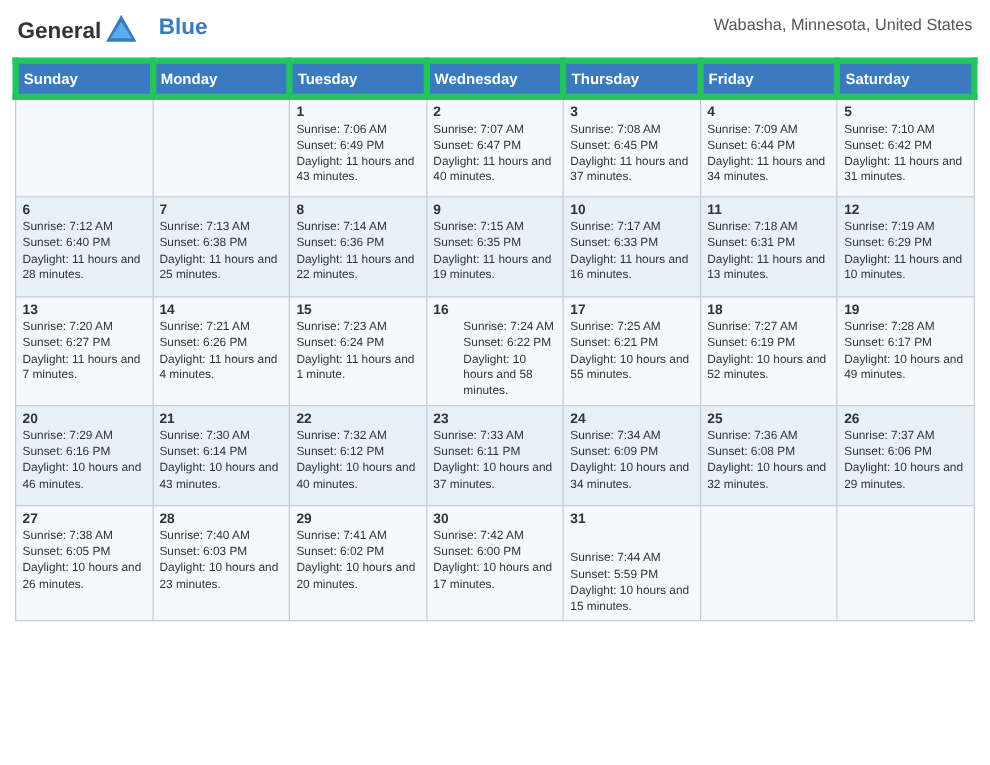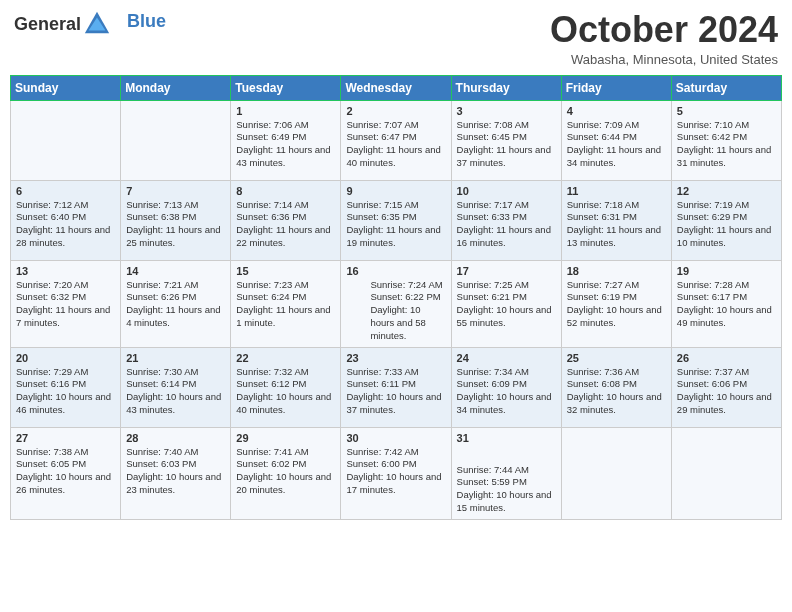--- a/index.html
+++ b/index.html
@@ -56,21 +56,21 @@
       border-collapse: collapse;
       table-layout: fixed;
     }
     thead th {
       background-color: #3a7bbf;
       color: #fff;
       font-size: 12px;
       font-weight: bold;
       padding: 5px 4px;
       text-align: left;
-      border: 1px solid #22c55e;
+      border: 5px solid #22c55e;
     }
     tbody td {
       border: 1px solid #ccc;
       vertical-align: top;
       padding: 4px 5px;
       font-size: 10px;
       color: #333;
       height: 80px;
       background: #fff;
     }
@@ -102,21 +102,20 @@
         <span class="logo-text-general">General</span>
         <svg class="logo-icon" viewBox="0 0 30 30" xmlns="http://www.w3.org/2000/svg">
           <polygon points="15,2 28,25 2,25" fill="#3a7bbf"></polygon>
           <polygon points="15,8 24,22 6,22" fill="#5aaef0"></polygon>
         </svg>
       </div>
       <span class="logo-text-blue" style="margin-top:-6px;">Blue</span>
     </div>
   </div>
   <div class="title-block">
-    <div class="month-title">October 2024</div>
     <div class="location-title">Wabasha, Minnesota, United States</div>
   </div>
 </div>
 
 <table>
   <thead>
     <tr>
     <th>Sunday</th>
         <th>Monday</th>
         <th>Tuesday</th>
@@ -202,21 +201,21 @@
           <span class="day-number">12</span>
           <div class="cell-text" style="white-space: pre-line;">Sunrise: 7:19 AM
 Sunset: 6:29 PM
 Daylight: 11 hours and 10 minutes.</div>
         </td>
       </tr>
       <tr>
         <td>
           <span class="day-number">13</span>
           <div class="cell-text" style="white-space: pre-line;">Sunrise: 7:20 AM
-Sunset: 6:32 PM
+Sunset: 6:27 PM
 Daylight: 11 hours and 7 minutes.</div>
         </td>
         <td>
           <span class="day-number">14</span>
           <div class="cell-text" style="white-space: pre-line;">Sunrise: 7:21 AM
 Sunset: 6:26 PM
 Daylight: 11 hours and 4 minutes.</div>
         </td>
         <td>
           <span class="day-number">15</span>

